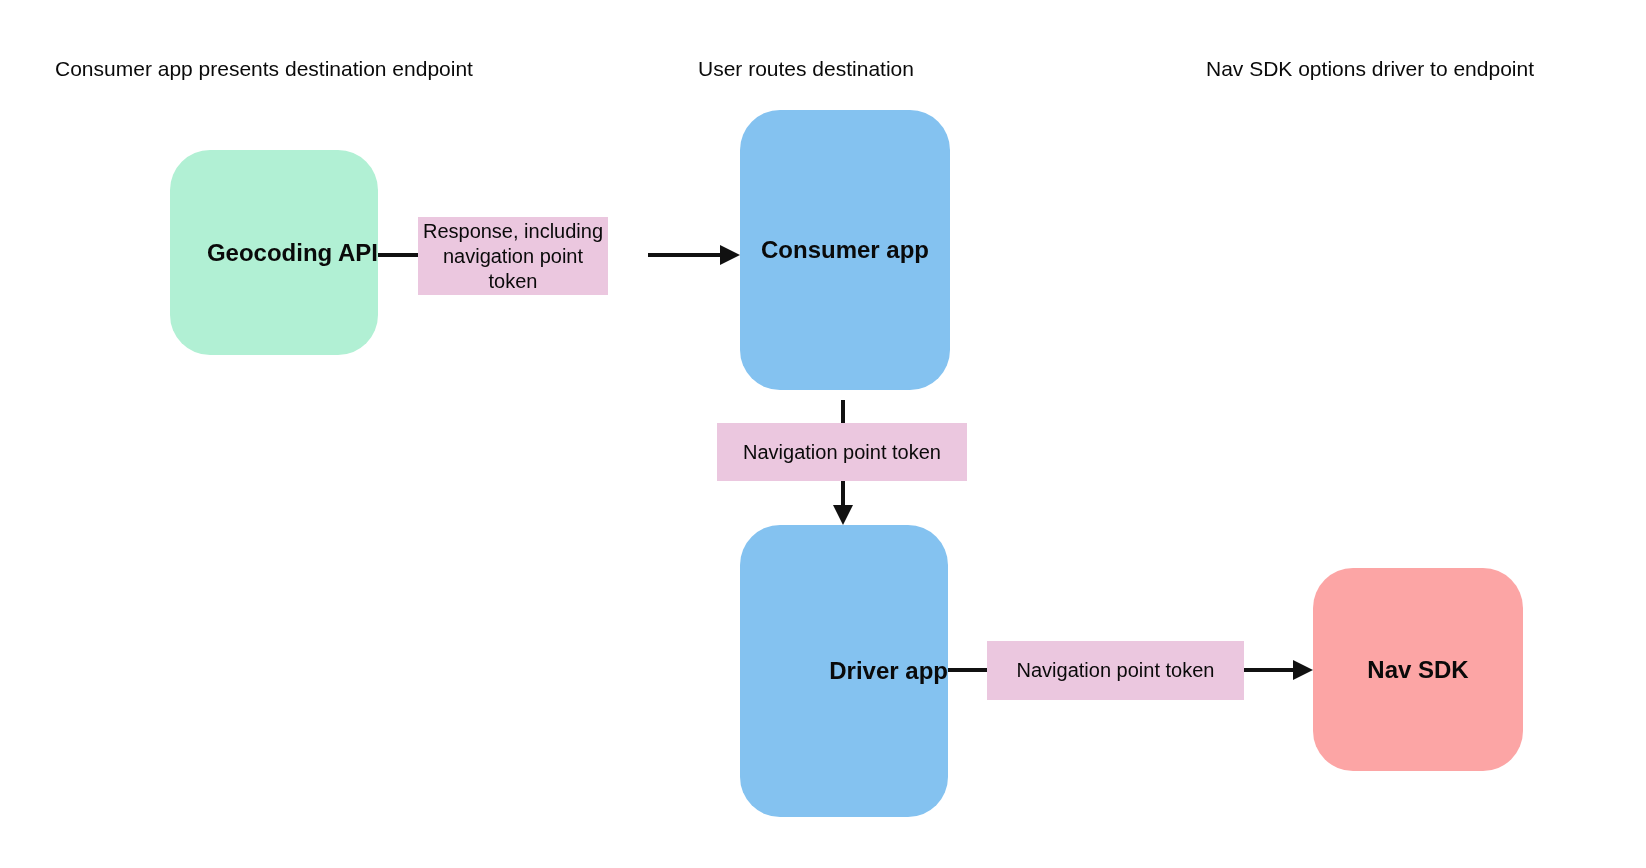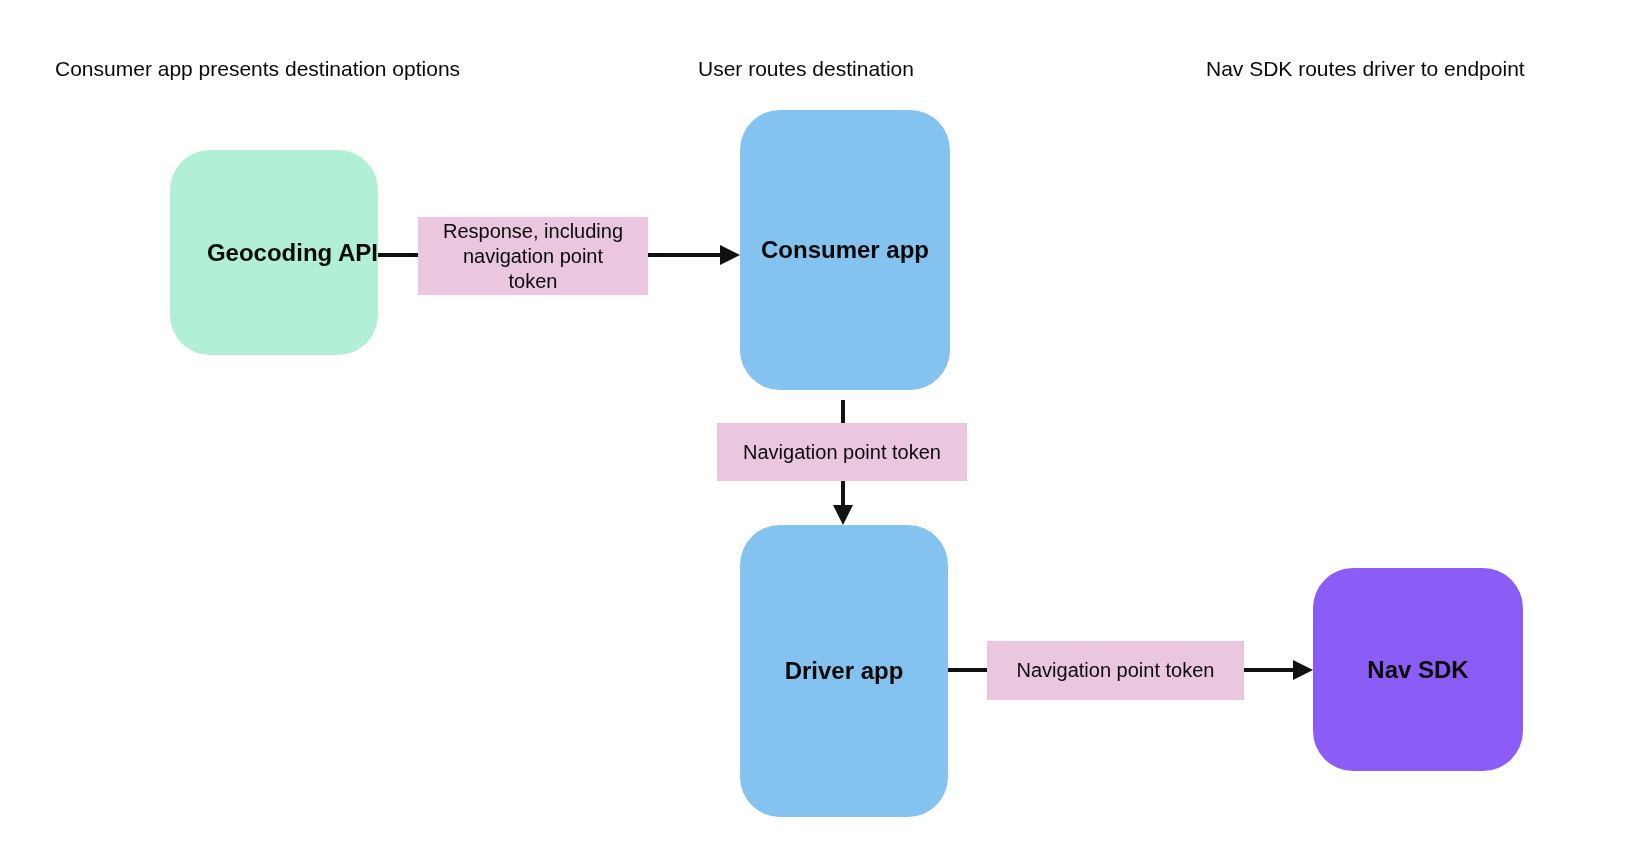--- a/index.html
+++ b/index.html
@@ -64,63 +64,63 @@
   }
 
   
   #heading-1{left:55px;top:56px;}
   #heading-2{left:698px;top:56px;}
   #heading-3{left:1206px;top:56px;}
 
   
   #node-geocoding{left:170px;top:150px;width:208px;height:205px;justify-content:flex-end;}
   #node-consumer{left:740px;top:110px;width:210px;height:280px;}
-  #node-driver{left:740px;top:525px;width:208px;height:292px;}
+  #node-driver{left:740px;top:525px;width:208px;height:292px;justify-content:flex-end;}
   #node-navsdk{left:1313px;top:568px;width:210px;height:203px;}
 
   
   #edge1-line-a{left:378px;top:253px;width:40px;}
-  #edge1-label{left:418px;top:217px;width:230px;height:78px;}
+  #edge1-label{left:418px;top:217px;width:190px;height:78px;}
   #edge1-line-b{left:648px;top:253px;width:72px;}
   #edge1-arrowhead{left:720px;top:245px;}
 
   
   #edge2-line-a{left:841px;top:400px;height:23px;}
   #edge2-label{left:717px;top:423px;width:250px;height:58px;}
   #edge2-line-b{left:841px;top:481px;height:25px;}
   #edge2-arrowhead{left:833px;top:505px;}
 
   
   #edge3-line-a{left:948px;top:668px;width:39px;}
   #edge3-label{left:987px;top:641px;width:257px;height:59px;}
   #edge3-line-b{left:1244px;top:668px;width:49px;}
   #edge3-arrowhead{left:1293px;top:660px;}
 </style>
 </head>
 <body>
 
 <div class="canvas">
 
-  <div class="stage-heading" id="heading-1">Consumer app presents destination options</div>
+  <div class="stage-heading" id="heading-1">Consumer app presents destination endpoint</div>
   <div class="stage-heading" id="heading-2">User routes destination</div>
-  <div class="stage-heading" id="heading-3">Nav SDK routes driver to endpoint</div>
+  <div class="stage-heading" id="heading-3">Nav SDK options driver to endpoint</div>
 
   <div class="node" id="node-geocoding" style="background: rgb(177, 240, 212);">
     <span class="node-label">Geocoding API</span>
   </div>
 
   <div class="node" id="node-consumer" style="background: rgb(132, 194, 240);">
     <span class="node-label">Consumer app</span>
   </div>
 
   <div class="node" id="node-driver" style="background: rgb(132, 194, 240);">
     <span class="node-label">Driver app</span>
   </div>
 
-  <div class="node" id="node-navsdk" style="background: #8b5cf6;">
+  <div class="node" id="node-navsdk" style="background: #fca5a5;">
     <span class="node-label">Nav SDK</span>
   </div>
 
   <div class="hline" id="edge1-line-a"></div>
   <div class="edge-label" id="edge1-label" style="background: rgb(235, 199, 223);">Response, including
 navigation point
 token</div>
   <div class="hline" id="edge1-line-b"></div>
   <div class="arrow-right" id="edge1-arrowhead"></div>
 

